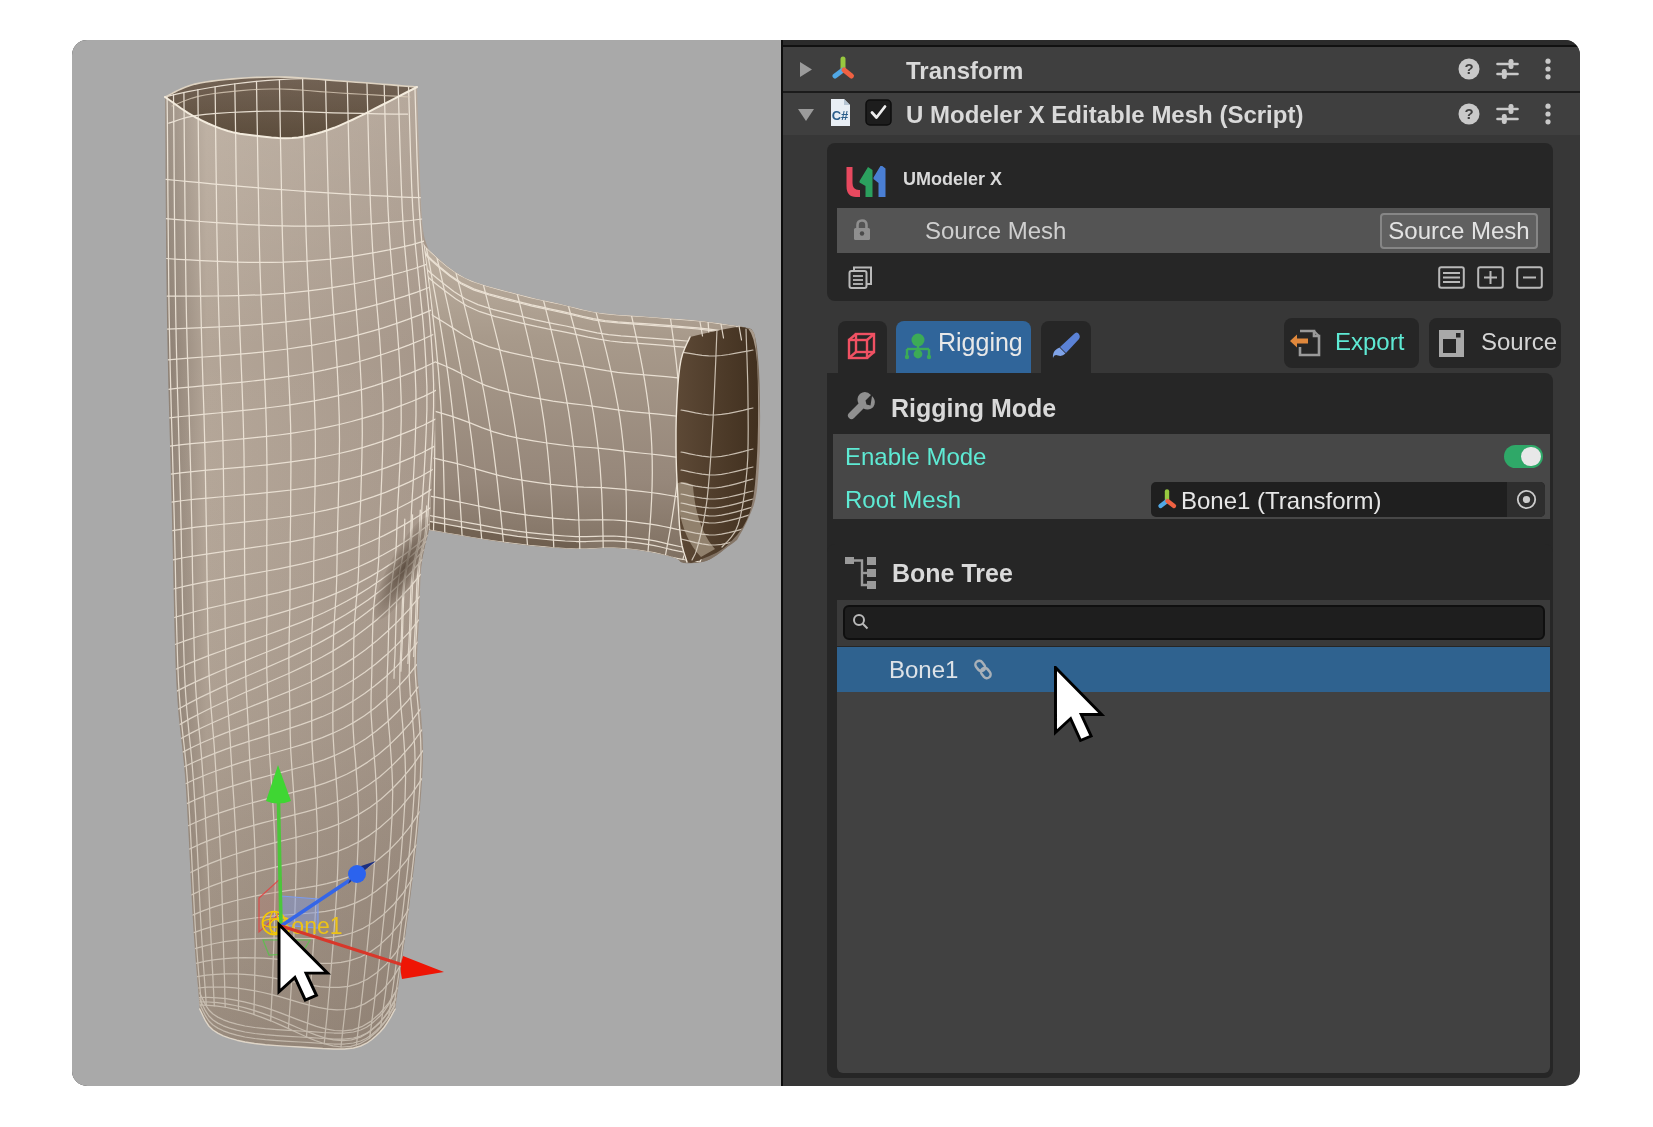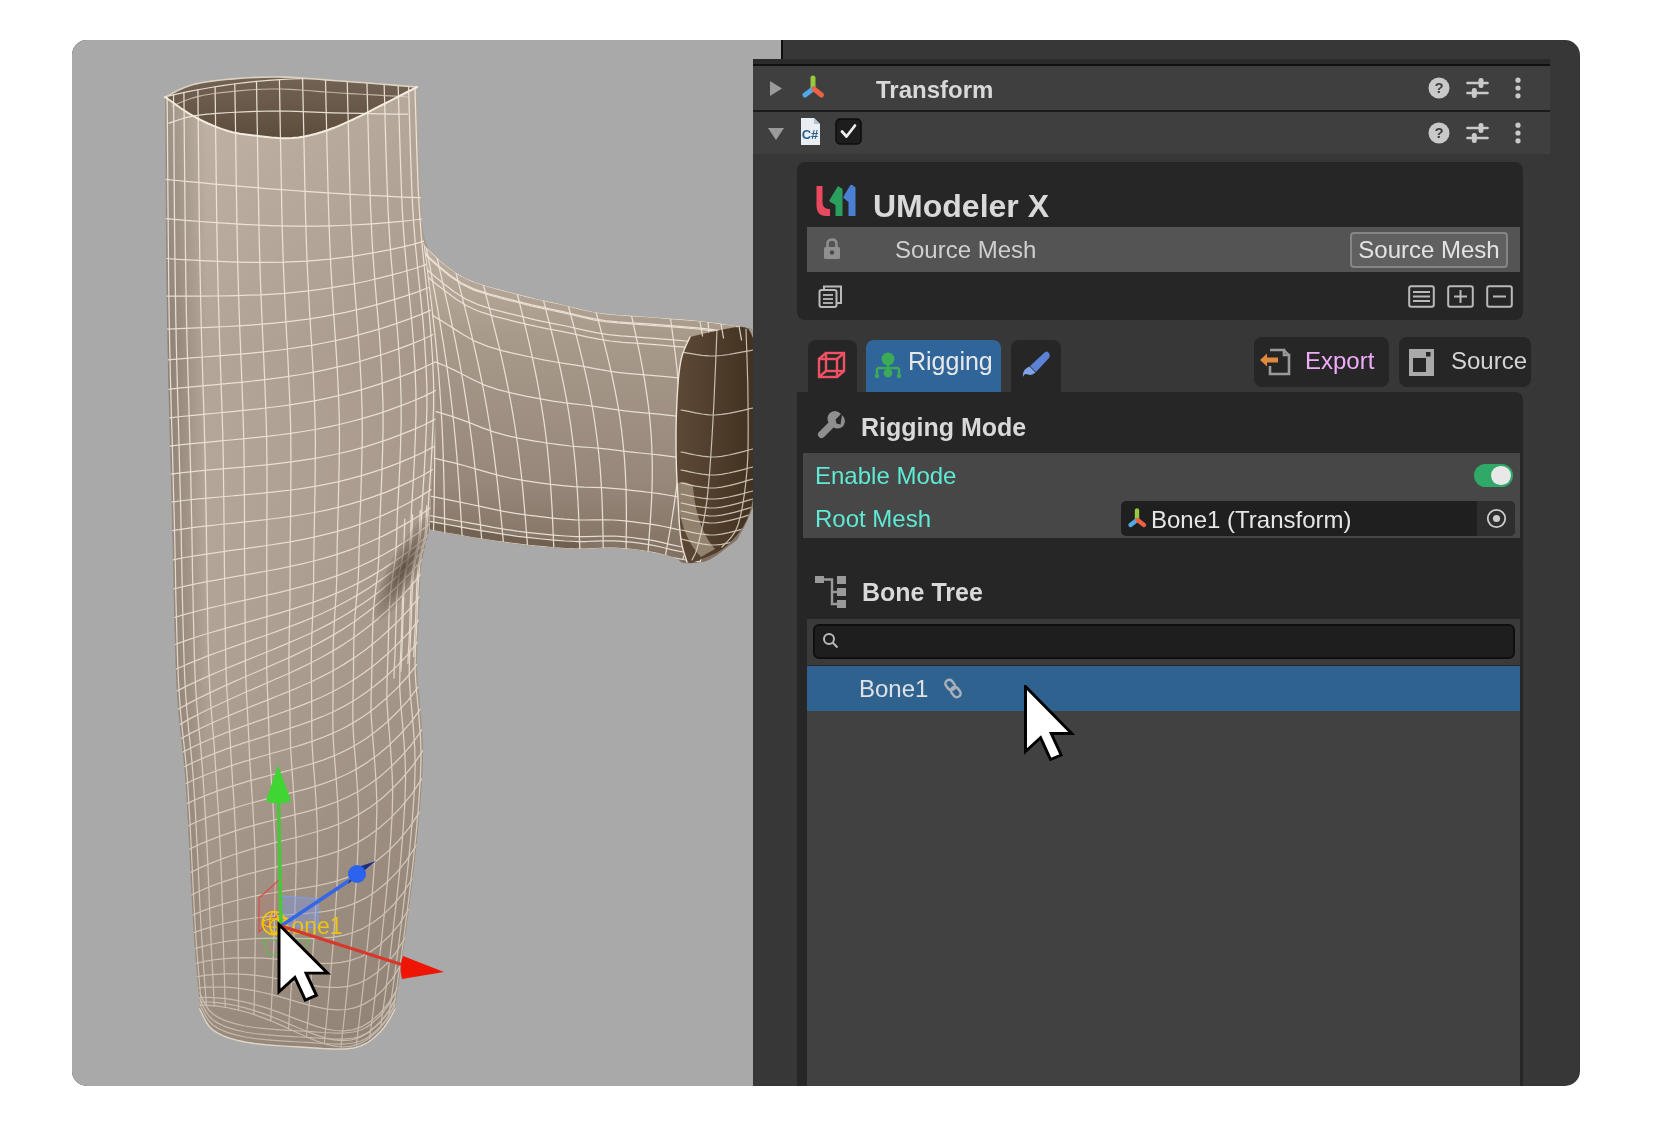--- a/index.html
+++ b/index.html
@@ -1,18 +1,18 @@
 <!DOCTYPE html>
 <html><head><meta charset="utf-8"><style>
 html,body{margin:0;padding:0;background:#ffffff;width:1653px;height:1127px;font-family:"Liberation Sans",sans-serif;}
 *{box-sizing:border-box}
 #card{position:absolute;left:72px;top:40px;width:1508px;height:1046px;border-radius:15px;overflow:hidden;background:#373737;}
 #vp{position:absolute;left:0;top:0;width:709px;height:1046px;background:#a9a9a9;}
 #divider{position:absolute;left:709px;top:0;width:2px;height:1046px;background:#0d0d0d;}
-#panel{position:absolute;left:681px;top:0;width:643px;height:1046px;background:#373737;margin-top:19px;}
+#panel{position:absolute;left:711px;top:0;width:643px;height:1046px;background:#373737;}
 .hdrrow{position:absolute;left:0;width:797px;height:44px;background:#3f3f3f;}
 .btxt{font-weight:bold;color:#d9d9d9;font-size:24px;}
 .ntxt{color:#5eead4;font-size:24px;}
 .panelbox{position:absolute;background:#262626;border-radius:8px;}
 svg{display:block}
 </style></head><body>
 <div id="card">
 <div id="vp">
 <svg width="709" height="1046" viewBox="0 0 709 1046" style="position:absolute;left:0;top:0">
 <defs>
@@ -273,20 +273,21 @@
       </svg>
 <svg style="position:absolute;left:47px;top:58px;" width="21" height="29">
 <path d="M1,1 L14,1 L20,7 L20,28 L1,28 Z" fill="#e8eef4"></path>
 <path d="M14,1 L14,7 L20,7 Z" fill="#b5c4d2"></path>
 <text x="10" y="22" font-size="13" font-weight="bold" text-anchor="middle" fill="#2a5d8a" font-family="Liberation Sans,sans-serif">C#</text>
       </svg>
 <svg style="position:absolute;left:82px;top:59px;" width="27" height="27">
 <rect x="1" y="1" width="25" height="25" rx="4" fill="#1d1d1d" stroke="#0e0e0e" stroke-width="1.5"></rect>
 <path d="M7,13.5 L11.5,18.5 L20,7.5" fill="none" stroke="#eeeeee" stroke-width="2.8" stroke-linecap="round" stroke-linejoin="round"></path>
       </svg>
+<div class="btxt" style="position:absolute;left:123px;top:61px;">U Modeler X Editable Mesh (Script)</div>
 <svg style="position:absolute;left:675px;top:62.5px" width="22" height="22">
 <circle cx="11" cy="11" r="10.5" fill="#c9c9c9"></circle>
         <text x="11" y="16" font-size="15" font-weight="bold" text-anchor="middle" fill="#3f3f3f" font-family="Liberation Sans,sans-serif">?</text>
       </svg>
 <svg style="position:absolute;left:713px;top:62.5px" width="23" height="22">
 <g stroke="#c9c9c9" stroke-width="2.6" stroke-linecap="round">
 <line x1="1.5" y1="6" x2="12" y2="6"></line>
           <line x1="18" y1="6" x2="21.5" y2="6"></line>
 <line x1="1.5" y1="16" x2="5" y2="16"></line>
           <line x1="11" y1="16" x2="21.5" y2="16"></line>
@@ -298,21 +299,21 @@
 <circle cx="5" cy="3.2" r="2.6" fill="#c9c9c9"></circle>
         <circle cx="5" cy="11" r="2.6" fill="#c9c9c9"></circle>
         <circle cx="5" cy="18.8" r="2.6" fill="#c9c9c9"></circle>
       </svg>
 <div class="panelbox" style="position:absolute;left:44px;top:103px;width:726px;height:158px;"></div>
 <svg style="position:absolute;left:63px;top:126px;" width="40" height="33">
 <path d="M0.5,1 L6.5,1 L6.5,17 Q6.5,24 13,24 L14,24 L14,31 L10,31 Q0.5,31 0.5,20 Z" fill="#e8495f"></path>
 <path d="M13.5,15 L22,1 L26.5,4 L26.5,31 L19.5,31 L19.5,20 L13.5,16.5 Z" fill="#2ba05e"></path>
 <path d="M27.5,11.5 L35,-1 L39.5,2.5 L39.5,31 L32.5,31 L32.5,17 L27.5,13 Z" fill="#4a7fd4"></path>
       </svg>
-<div class="btxt" style="position:absolute;left:120px;top:129px;font-size:32px;">UModeler X</div>
+<div class="btxt" style="position:absolute;left:120px;top:129px;font-size:18px;">UModeler X</div>
 <div style="position:absolute;left:53.5px;top:168px;width:713.5px;height:45px;background:#545454;"></div>
 <svg style="position:absolute;left:69px;top:178px;" width="20" height="24">
 <rect x="2" y="10" width="16" height="12" rx="1.5" fill="#8f8f8f"></rect>
 <path d="M5.5,10 L5.5,7 Q5.5,2.5 10,2.5 Q14.5,2.5 14.5,7 L14.5,10" fill="none" stroke="#8f8f8f" stroke-width="2.6"></path>
 <circle cx="10" cy="15.5" r="2.2" fill="#4a4a4a"></circle>
       </svg>
 <div class="ntxt" style="position:absolute;left:142px;top:177px;color:#cfcfcf;">Source Mesh</div>
 <div style="position:absolute;left:597px;top:173px;width:158px;height:36px;background:#606060;border:2px solid #868686;border-radius:4px;color:#e3e3e3;font-size:24px;line-height:32px;text-align:center;">Source Mesh</div>
 <svg style="position:absolute;left:65px;top:225px;" width="25" height="25">
 <rect x="1.5" y="6" width="17" height="17" rx="2" fill="none" stroke="#b9b9b9" stroke-width="2"></rect>
@@ -365,21 +366,21 @@
 <svg style="position:absolute;left:267px;top:291px;" width="32" height="32">
 <path d="M28,2 Q31,5 29,8 L16,22 L10,16 L24,3 Q26,0.5 28,2 Z" fill="#5b82d6"></path>
 <path d="M9.5,16.5 L15.5,22.5 Q12,26 8,24.5 Q4,23 3,27 Q2.5,22 5,19.5 Q7,17.5 9.5,16.5 Z" fill="#7fa3e8"></path>
       </svg>
 <div style="position:absolute;left:501px;top:278px;width:135px;height:50px;background:#262626;border-radius:8px;"></div>
 <svg style="position:absolute;left:505px;top:288px;" width="36" height="30">
 <path d="M12,3 L26,3 L26,8 L31,8 L31,27 L12,27 L12,19" fill="none" stroke="#9a9a9a" stroke-width="2.6"></path>
 <path d="M26,3 L31,8" stroke="#9a9a9a" stroke-width="2"></path>
 <path d="M2,13 L9,6.5 L9,10.5 L20,10.5 L20,15.5 L9,15.5 L9,19.5 Z" fill="#e0883c"></path>
       </svg>
-<div style="position:absolute;left:552px;top:288px;color:#f0abfc;font-size:24px;">Export</div>
+<div style="position:absolute;left:552px;top:288px;color:#5eead4;font-size:24px;">Export</div>
 <div style="position:absolute;left:645.5px;top:278px;width:132.5px;height:50px;background:#262626;border-radius:8px;"></div>
 <svg style="position:absolute;left:656px;top:290px;" width="25" height="27">
 <rect x="0" y="0" width="25" height="27" fill="#a9a9a9"></rect>
 <rect x="4" y="9" width="13" height="14" fill="#262626"></rect>
 <rect x="17" y="3" width="4.5" height="4.5" fill="#262626"></rect>
       </svg>
 <div style="position:absolute;left:698px;top:288px;color:#d4d4d4;font-size:24px;">Source</div>
 <div class="panelbox" style="position:absolute;left:44px;top:333px;width:726px;height:200px;border-radius:0 8px 8px 8px;"></div>
 <svg style="position:absolute;left:62px;top:351px;" width="32" height="32">
 <path d="M27,5 Q31,9 29.5,13.5 Q28,18 23,18.5 Q20.5,18.7 18.5,17.5 L9,27 Q6.5,29.5 4,27 Q1.5,24.5 4,22 L13.5,12.5 Q12.3,10.5 12.5,8 Q13,3 17.5,1.5 Q22,0 26,4 L20.5,9.5 L21.5,13.5 L25.5,14.5 Z" fill="#8f8f8f"></path>

